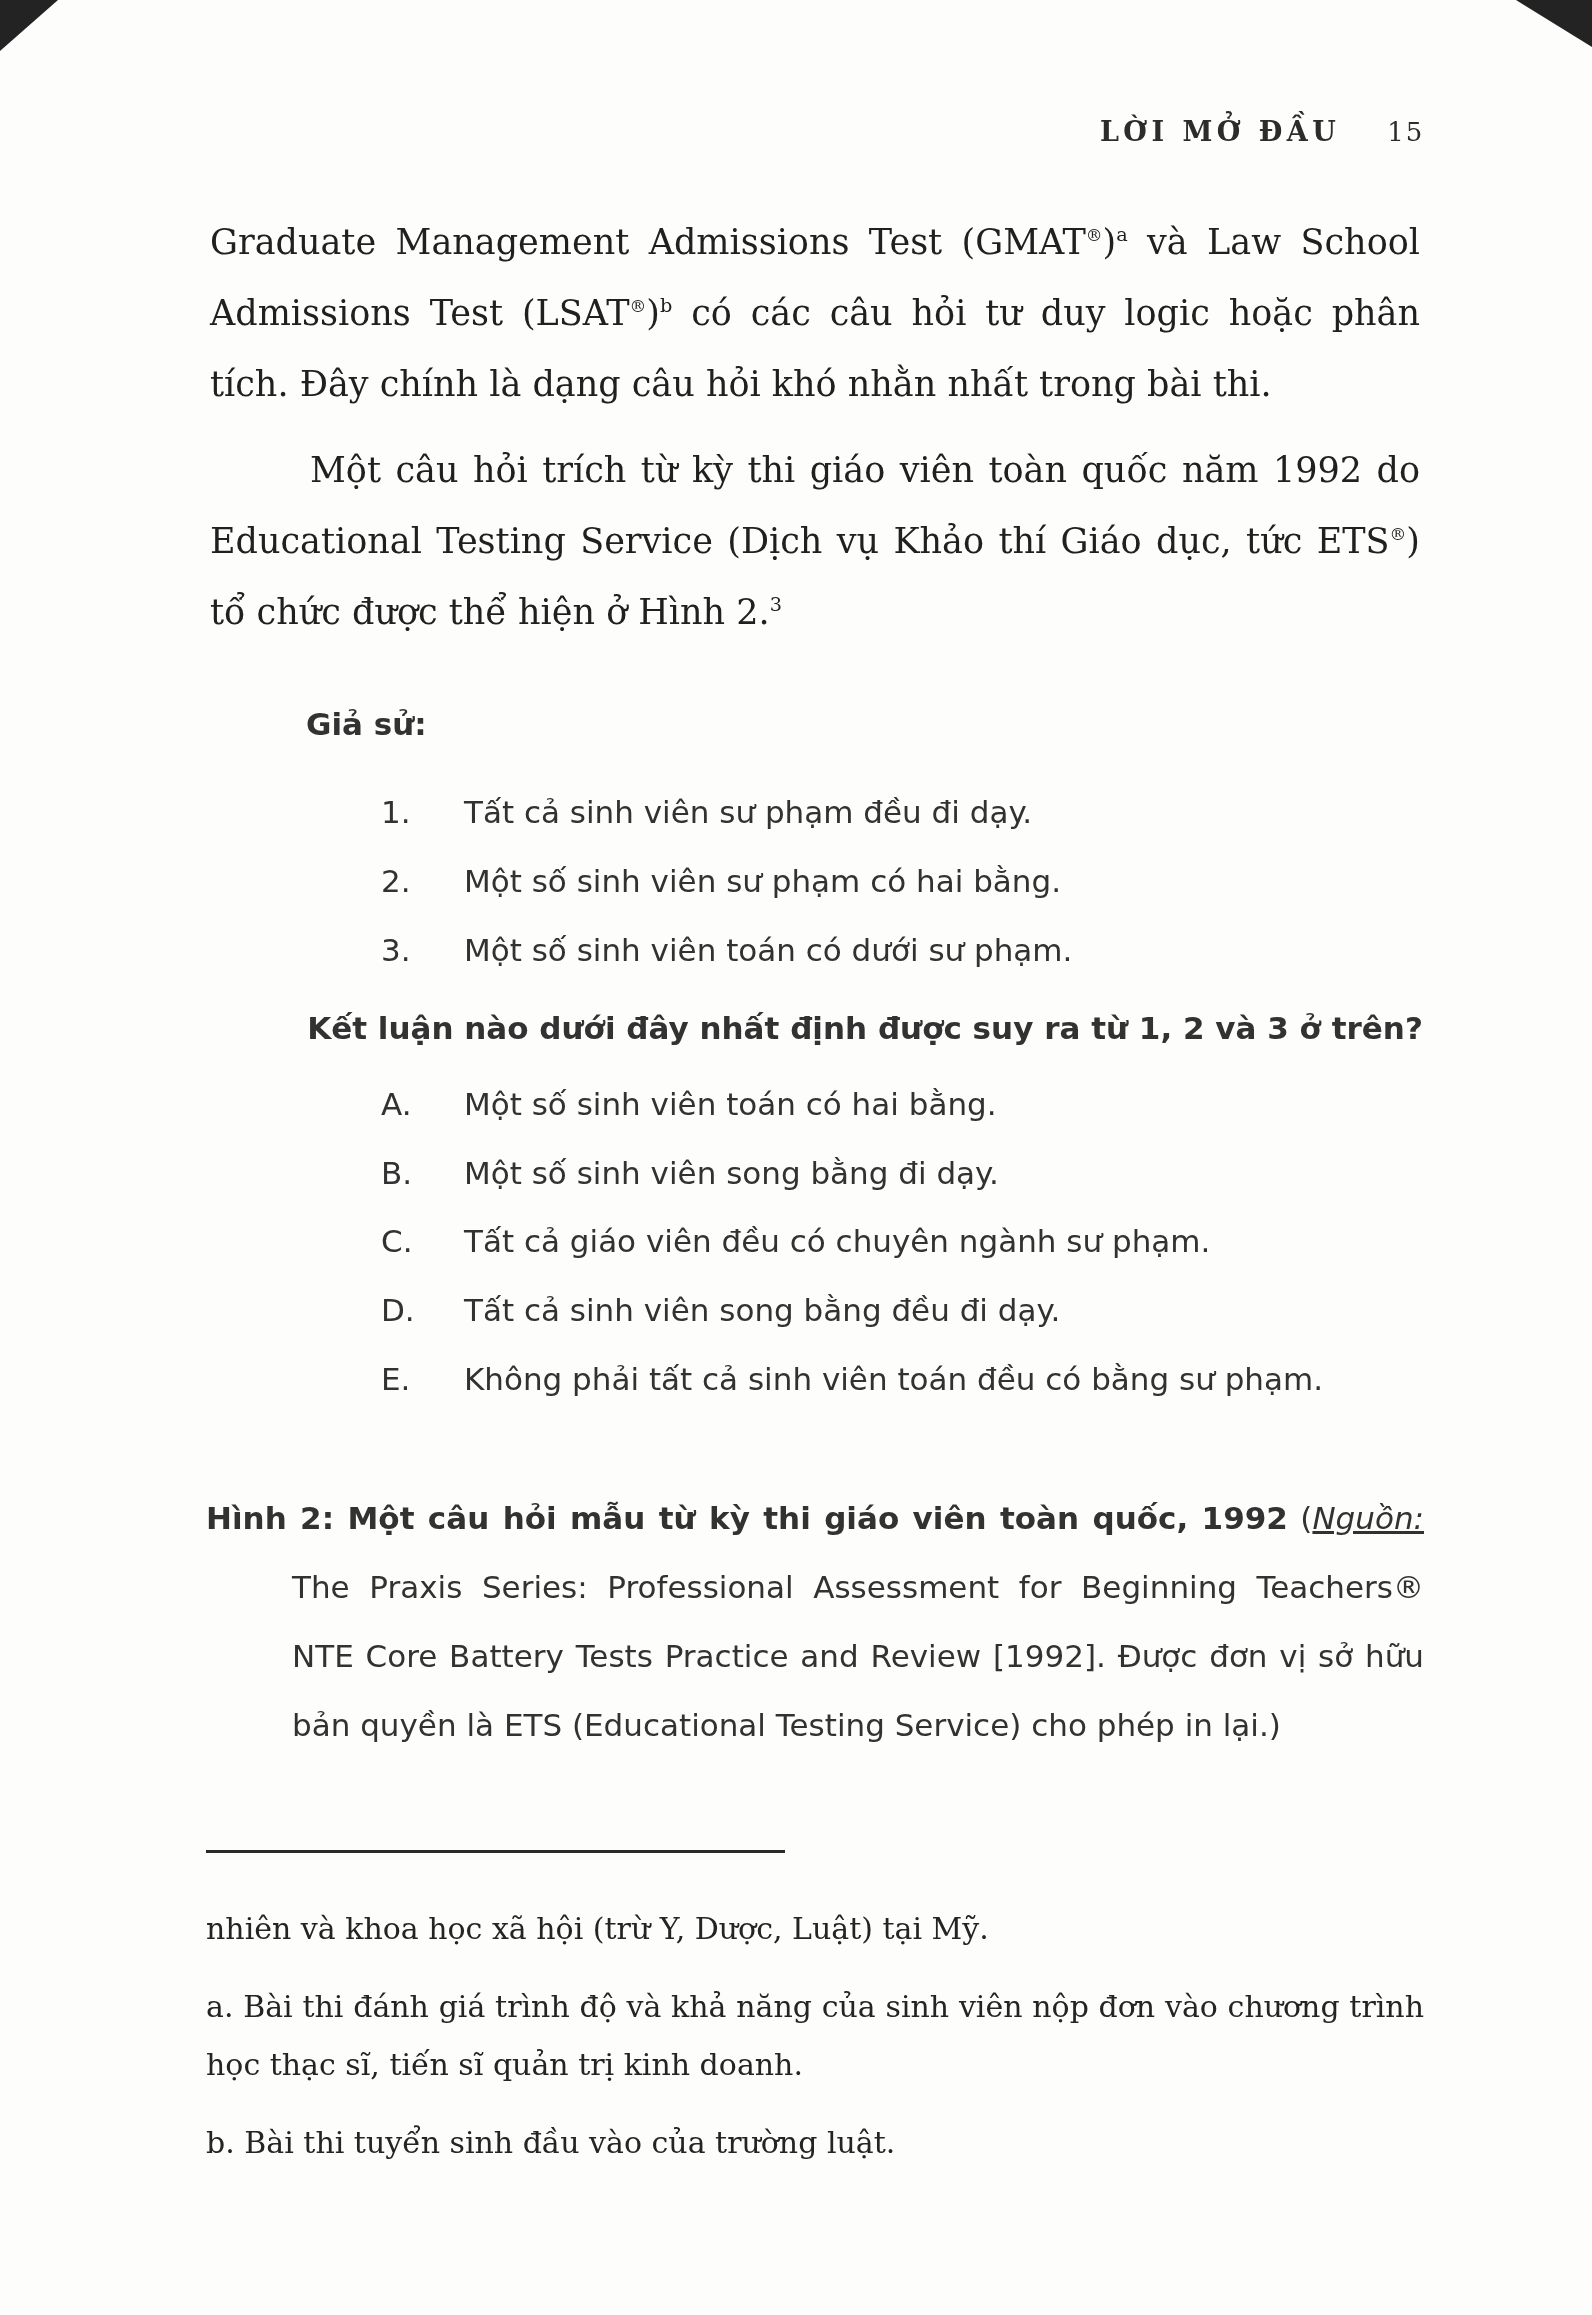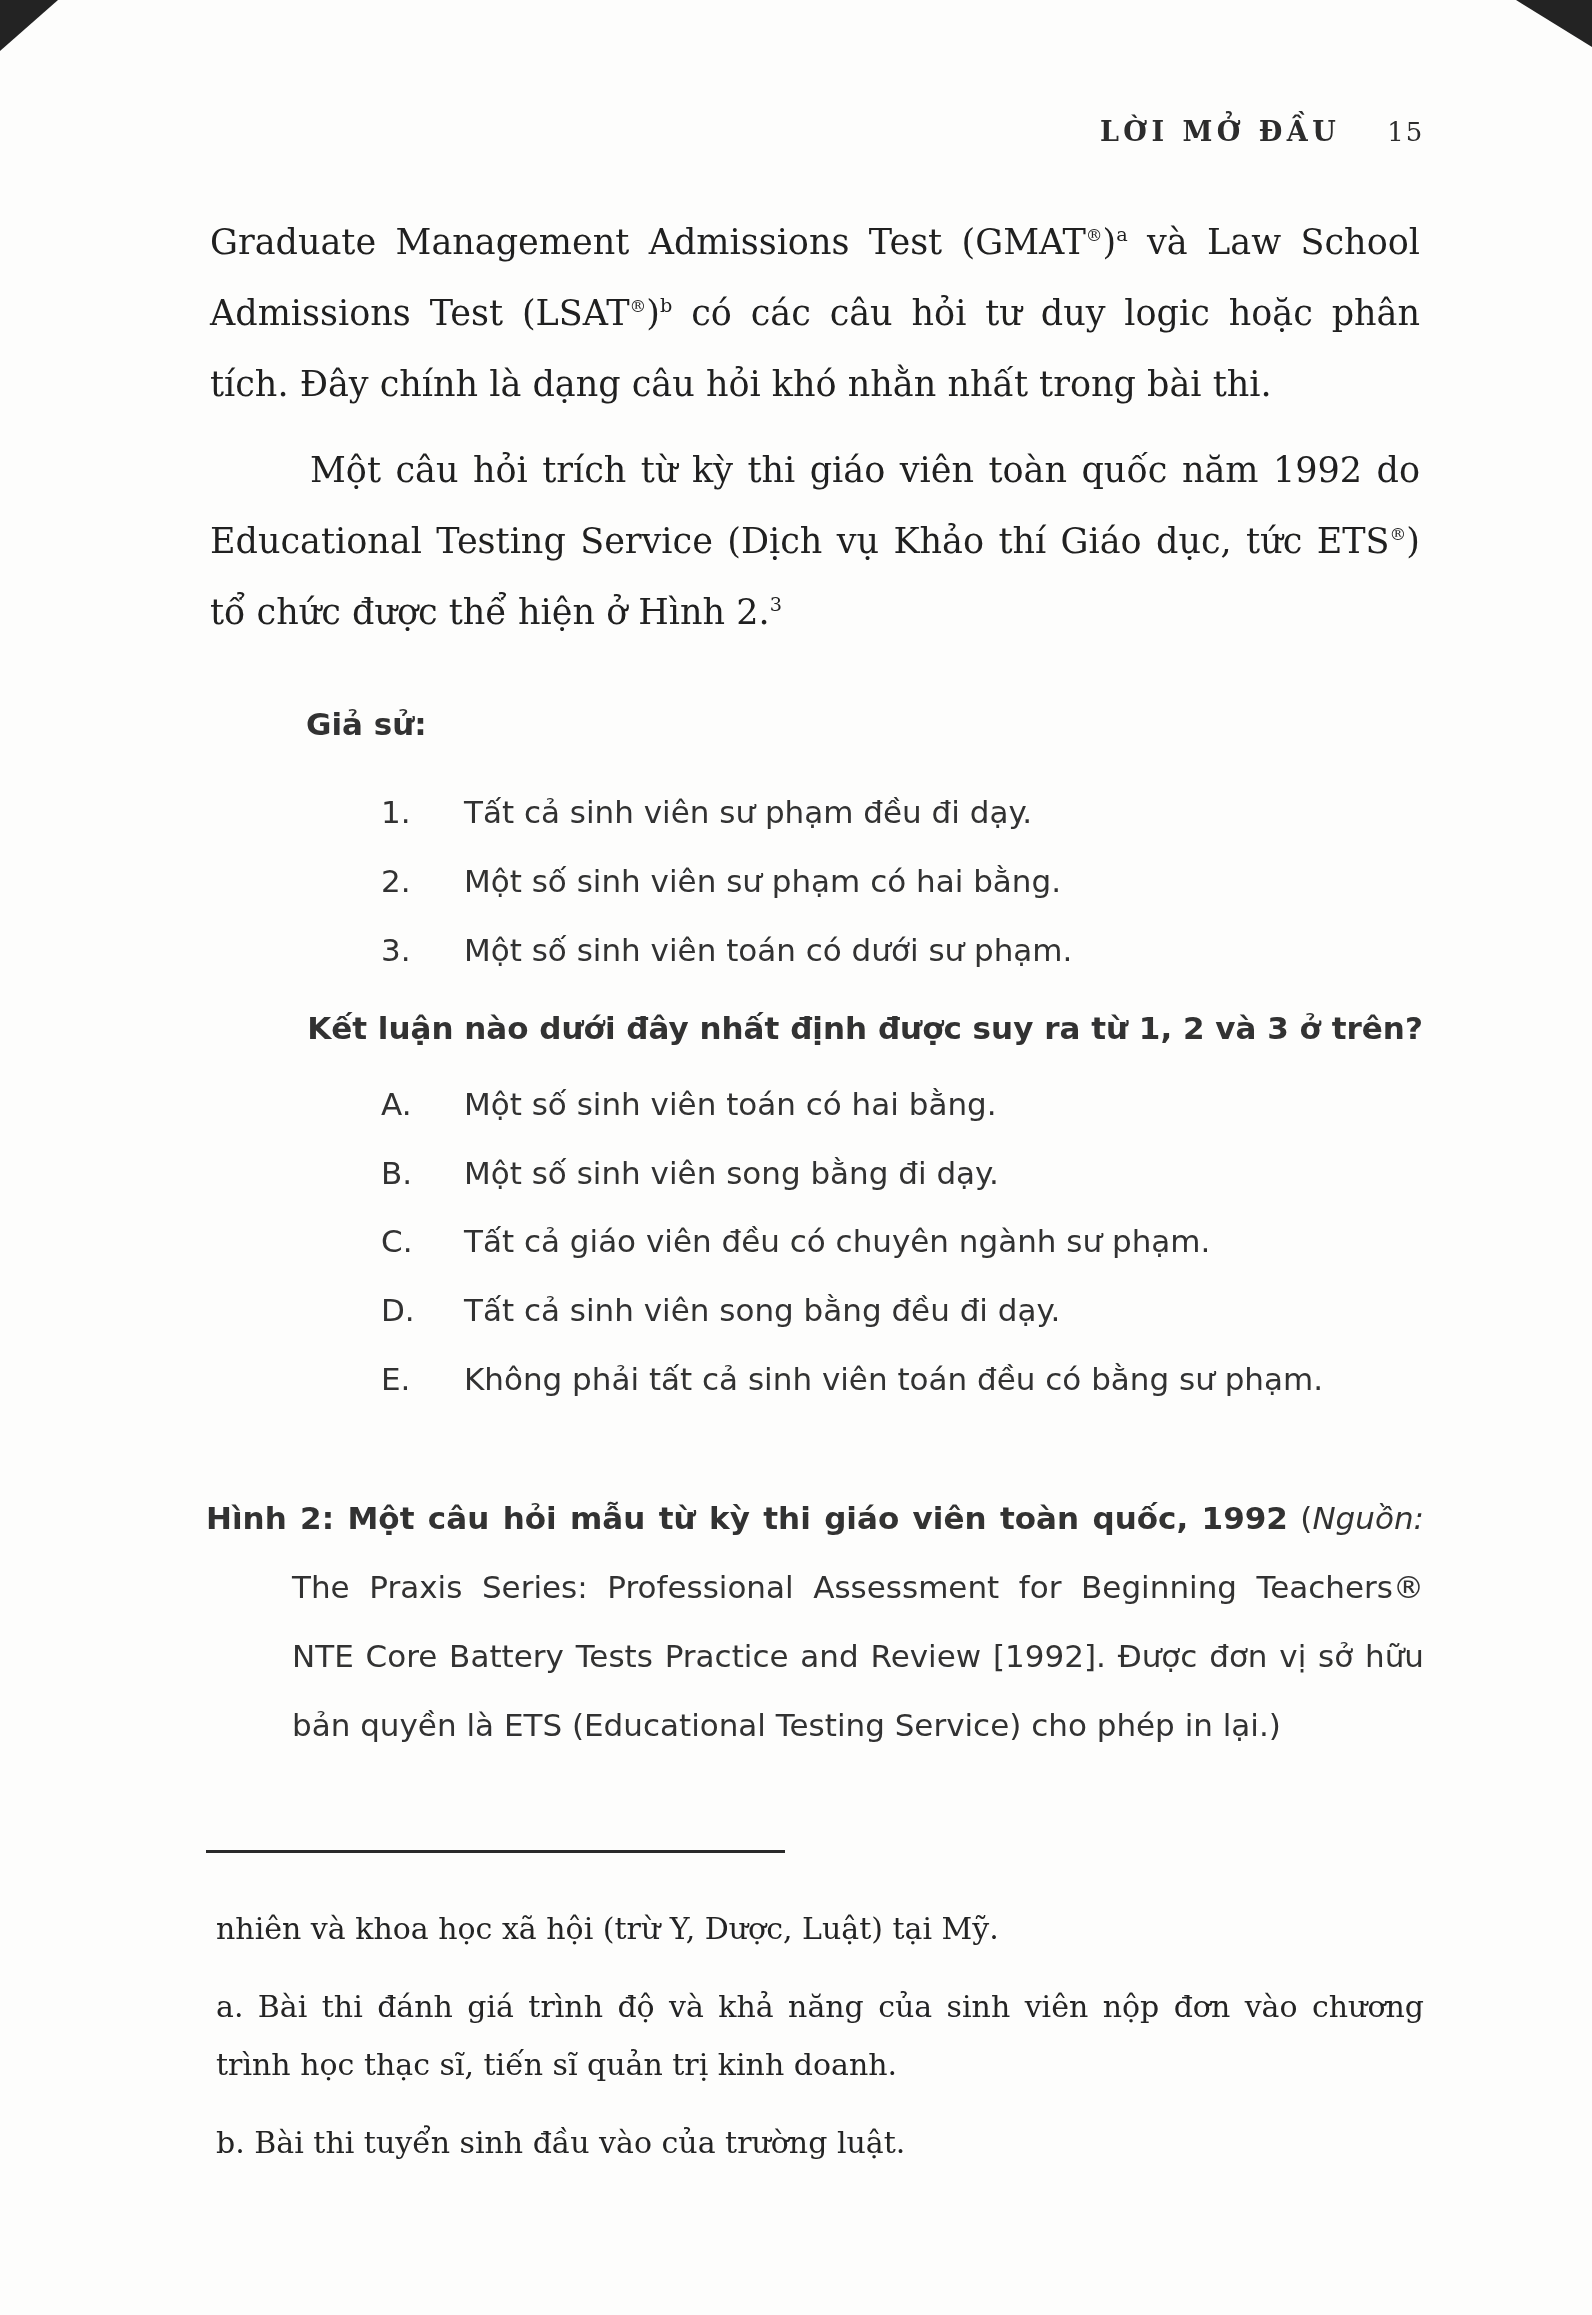--- a/index.html
+++ b/index.html
@@ -96,34 +96,34 @@
     font-family: "DejaVu Sans", "Liberation Sans", sans-serif;
     font-size: 31px;
     line-height: 69px;
     color: #323232;
     text-align: justify;
     margin: 83px 0 0 0;
     padding-left: 86px;
     text-indent: -86px;
   }
   .caption strong { font-weight: bold; }
-  .caption em { font-style: italic; }
+  .caption em { font-style: italic; text-decoration: underline; }
   .footnote-rule {
     width: 579px;
     border: none;
     border-top: 3.6px solid #2a2a2a;
     margin: 90px 0 47px 0;
   }
   .footnotes {
     font-size: 30px;
     line-height: 58px;
     color: #242424;
   }
   .footnote {
-    margin: 0 0 20px 10px;
+    margin: 0 0 20px 0;
     text-align: justify;
   }
 </style>
 </head>
 <body>
 
 <div class="corner-tl"></div>
 <div class="corner-tr"></div>
 
 <div class="page">

